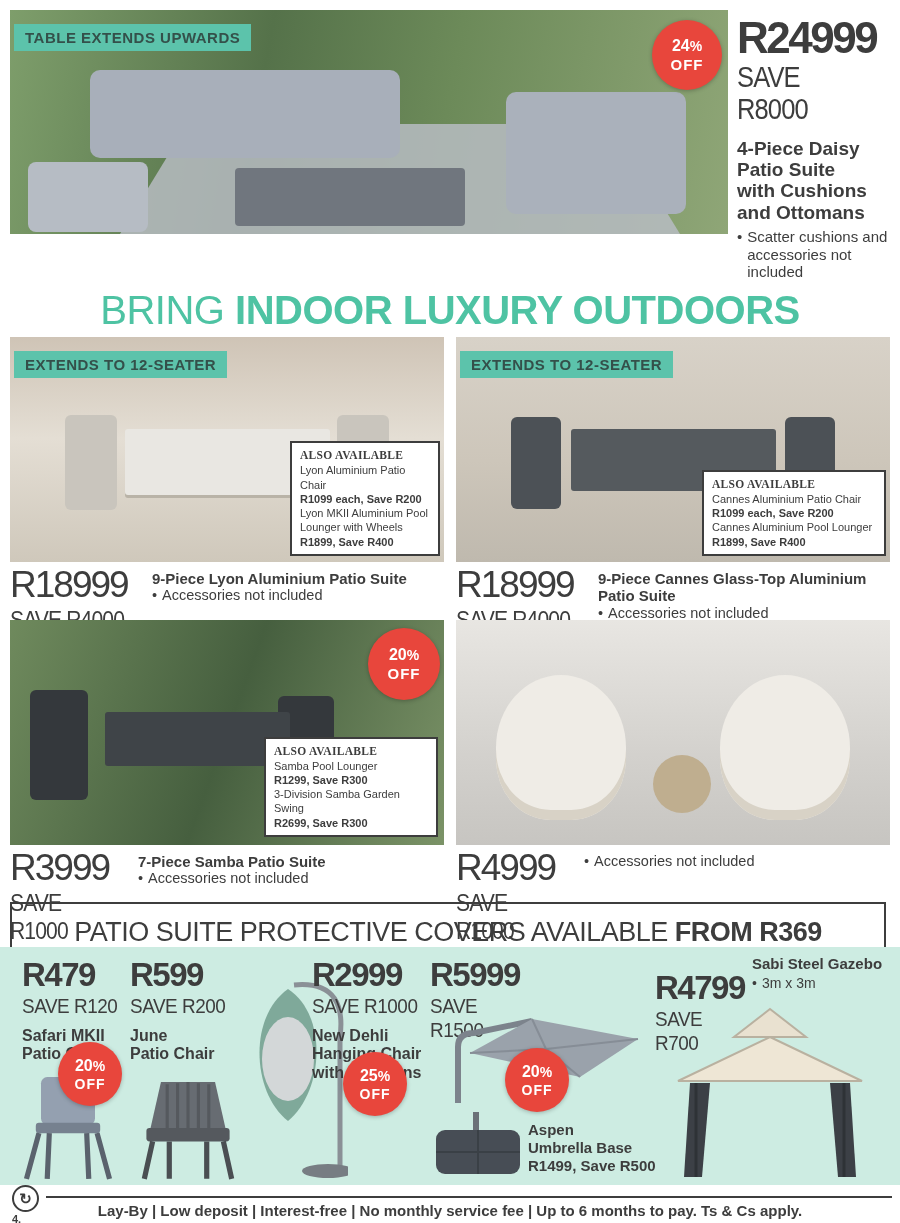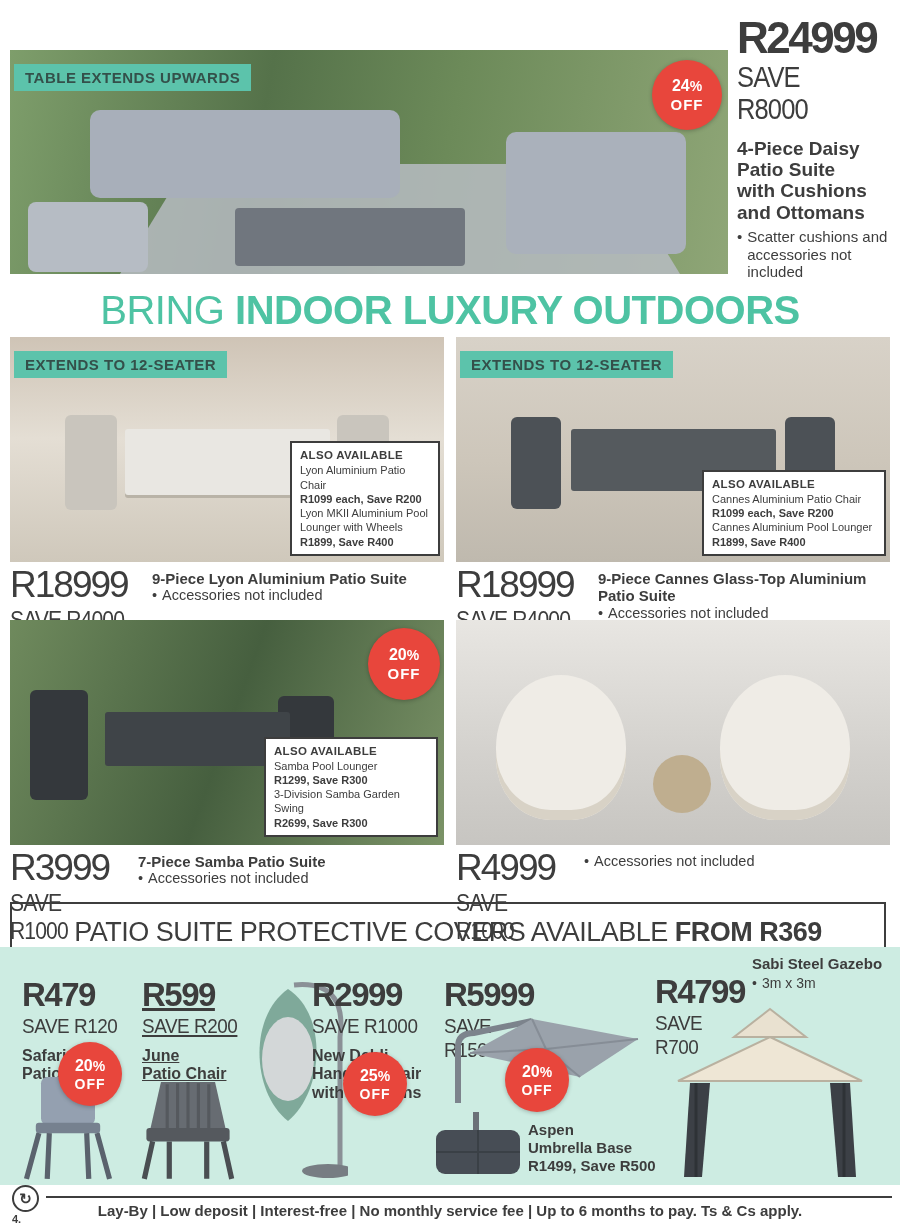--- a/index.html
+++ b/index.html
@@ -15,34 +15,34 @@
            line-height:1; font-weight:bold; box-shadow:0 1px 4px rgba(0,0,0,.25); }
   .badge .row1 { display:flex; align-items:flex-start; }
   .badge .sym { font-size:14px; margin-top:1px; }
   .badge .off { font-size:15px; margin-top:3px; letter-spacing:1px; }
   .badge.sz64 { width:64px; height:64px; } .badge.sz64 .off{font-size:14px;}
   .badge.sz70 { width:70px; height:70px; }
   .badge.sz72 { width:72px; height:72px; }
 
   .also-box { position:absolute; background:#fff; border:2px solid #3d3d3d; padding:5px 8px;
               font-size:11px; line-height:1.3; color:#3d3d3d; }
-  .aa-h { font-weight:bold; font-size:11.5px; letter-spacing:.3px; }
+  .aa-h { font-weight:bold; font-size:11.5px; letter-spacing:.3px;font-family:Liberation Serif, serif; }
   .aa-b { font-weight:bold; }
 
   .price-xl { font-size:44px; font-weight:bold; letter-spacing:-2.5px; line-height:1; }
   .save-xl  { font-size:29px; letter-spacing:-1px; line-height:1.1; transform:scaleX(.88); transform-origin:left; margin-top:2px; }
   .price-md { font-size:37px; font-weight:normal; letter-spacing:-2px; line-height:.95; }
   .save-md  { font-size:24px; letter-spacing:-1px; transform:scaleX(.88); transform-origin:left; margin-top:4px; }
   .note { font-size:15px; line-height:1.18; display:flex; }
   .note .bullet { margin-right:5px; }
 
   
   .hero { position:absolute; left:10px; top:10px; width:880px; height:280px; display:flex; }
   .hero-photo { width:718px; height:224px;
-    background:linear-gradient(100deg,#7e9e6b,#55724a 35%,#6c8a59 60%,#8fa677);margin-top:40px; }
+    background:linear-gradient(100deg,#7e9e6b,#55724a 35%,#6c8a59 60%,#8fa677); }
   .hero-rug { position:absolute; left:110px; bottom:0; width:560px; height:110px; background:#b7bcc2;
               clip-path:polygon(12% 0,88% 0,100% 100%,0 100%); opacity:.85; }
   .hero-sofa { position:absolute; left:80px; top:60px; width:310px; height:88px; background:#a8afba; border-radius:10px; }
   .hero-chair { position:absolute; right:42px; top:82px; width:180px; height:122px; background:#aab1bb; border-radius:10px; }
   .hero-table { position:absolute; left:225px; top:158px; width:230px; height:58px; background:#70767e; border-radius:4px; }
   .hero-ottoman { position:absolute; left:18px; top:152px; width:120px; height:70px; background:#b6bcc4; border-radius:8px; }
   .hero-info { width:162px; padding-left:9px; padding-top:6px; }
   .hero-title { font-size:19px; font-weight:bold; line-height:1.12; margin-top:12px; white-space:pre-line; }
   .hero-note { margin-top:5px; }
 
@@ -80,21 +80,21 @@
   .note-md { font-size:14.5px; }
 
   
   .covers { position:absolute; top:902px; left:10px; width:876px; border:2px solid #3d3d3d;
             text-align:center; padding:13px 0 6px; font-size:27px; letter-spacing:-.5px; }
   .covers b { letter-spacing:-.5px; }
 
   
   .bottom { position:absolute; top:947px; left:0; width:900px; height:238px; background:#cdece2; }
   .b-item { position:absolute; }
-  .b-price { font-size:33px; font-weight:bold; letter-spacing:-1.5px; line-height:1;margin-top:20px; }
+  .b-price { font-size:33px; font-weight:bold; letter-spacing:-1.5px; line-height:1; }
   .b-save  { font-size:21px; letter-spacing:-.5px; transform:scaleX(.9); transform-origin:left; margin-top:3px; }
   .b-title { font-size:16px; font-weight:bold; line-height:1.15; margin-top:9px; white-space:pre-line; }
   .b-side-title { position:absolute; font-size:15px; font-weight:bold; line-height:1.15; white-space:pre-line; }
   .b-note { font-size:14px; margin-top:1px; display:flex; }
   .b-note .bullet { margin-right:5px; }
   .b-extra { position:absolute; font-size:15px; font-weight:bold; line-height:1.2; white-space:pre-line; }
   .b-svg { position:absolute; }
 
   
   .footer { position:absolute; top:1188px; left:0; width:900px; height:35px; }
@@ -279,21 +279,21 @@
       <path d="M22 56 L10 100 M78 56 L90 100 M32 56 L30 100 M68 56 L70 100" stroke="#5a626d" stroke-width="5" fill="none"></path>
     </svg>
     <div class="badge sz64" style="left:58px; top:95px;">
       <div class="row1">
         <span>20</span>
           <span class="sym">%</span>
       </div>
       <div class="off">OFF</div>
     </div>
 
-    <div class="b-item" style="left:142px; top:11px; width:112px;text-decoration:underline;">
+    <div class="b-item" style="left:130px; top:11px; width:112px;">
       <div class="b-price">R599</div>
       <div class="b-save">SAVE R200</div>
       <div class="b-title">June
 Patio Chair</div>
     </div>
     <svg class="b-svg" style="left:136px; top:133px;" width="104" height="102" viewBox="0 0 100 98">
       <path d="M24 2 h52 l10 44 h-72 z" fill="#676c72"></path>
       <path d="M30 4 v42 M40 3 v43 M50 2 v44 M60 3 v43 M70 4 v42" stroke="#55595e" stroke-width="3"></path>
       <rect x="10" y="46" width="80" height="13" rx="3" fill="#55595e"></rect>
       <path d="M16 59 L8 95 M84 59 L92 95 M32 59 V95 M68 59 V95" stroke="#4a4e52" stroke-width="5"></path>
@@ -313,21 +313,21 @@
 with Cushions</div>
     </div>
     <div class="badge sz64" style="left:343px; top:105px;">
       <div class="row1">
         <span>25</span>
           <span class="sym">%</span>
       </div>
       <div class="off">OFF</div>
     </div>
 
-    <div class="b-item" style="left:444px; top:11px; width:95px;">
+    <div class="b-item" style="left:430px; top:11px; width:95px;">
       <div class="b-price">R5999</div>
       <div class="b-save">SAVE R1500</div>
     </div>
     <svg class="b-svg" style="left:428px; top:58px;" width="216" height="102" viewBox="0 0 216 102">
       <path d="M30 98 L30 42 Q30 28 46 28 L104 16" stroke="#7c838c" stroke-width="6" fill="none"></path>
       <path d="M42 48 L104 14 L210 34 L152 72 Z" fill="#9aa2ab"></path>
       <path d="M104 14 L118 44 L152 72 M118 44 L42 48 M118 44 L210 34" stroke="#868d96" stroke-width="2" fill="none"></path>
     </svg>
     <div class="badge sz64" style="left:505px; top:101px;">
       <div class="row1">
@@ -338,21 +338,21 @@
     </div>
     <svg class="b-svg" style="left:430px; top:165px;" width="95" height="68" viewBox="0 0 95 68">
       <rect x="43" y="0" width="6" height="20" fill="#6b7178"></rect>
       <rect x="6" y="18" width="84" height="44" rx="9" fill="#474d55"></rect>
       <path d="M6 40 H90 M48 18 V62" stroke="#3a4046" stroke-width="2"></path>
     </svg>
     <div class="b-extra" style="left:528px; top:174px; width:130px;">Aspen
 Umbrella Base
 R1499, Save R500</div>
 
-    <div class="b-item" style="left:655px; top:8px; width:95px;">
+    <div class="b-item" style="left:655px; top:24px; width:95px;">
       <div class="b-price">R4799</div>
       <div class="b-save">SAVE R700</div>
     </div>
     <div class="b-side-title" style="left:752px; top:8px; width:140px;">Sabi Steel Gazebo</div>
     <div class="b-note" style="position:absolute; left:752px; top:27px;">
       <span class="bullet">•</span>
       <span>3m x 3m</span>
     </div>
     <svg class="b-svg" style="left:650px; top:60px;" width="240" height="175" viewBox="0 0 240 175">
       <path d="M120 2 L156 30 H84 Z" fill="#e9e1d0" stroke="#b9b1a0" stroke-width="2"></path>

